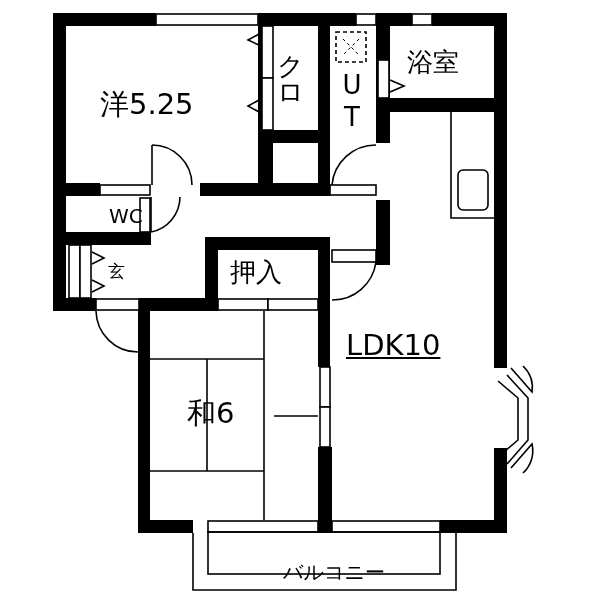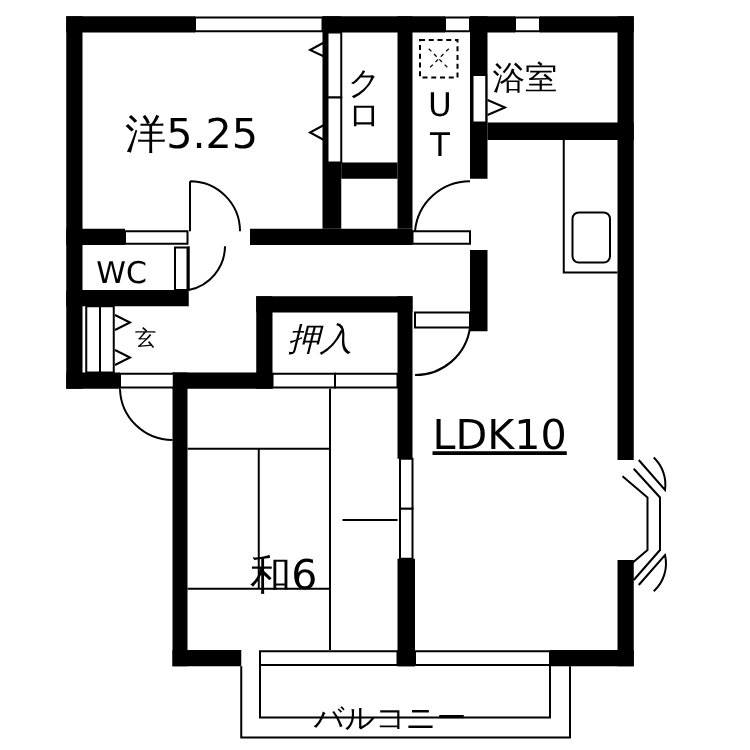--- a/index.html
+++ b/index.html
@@ -1,21 +1,21 @@
 <!DOCTYPE html>
 <html><head>
   <meta charset="utf-8">
   <style>
     html, body { margin: 0; padding: 0; background: #ffffff; }
     body { width: 600px; height: 600px; position: relative; overflow: hidden; }
     #plan { position: absolute; left: 0; top: 0; width: 600px; height: 600px; }
     .lbl { position: absolute; font-family: "DejaVu Sans", sans-serif; color: #000; white-space: nowrap; line-height: 1; }
-    .big { font-size: 33px; }
+    .big { font-size: 29px; }
     .mid { font-size: 26px; }
-    .sm { font-size: 24px; }
+    .sm { font-size: 20px; margin-left: 32px; }
     .xs { font-size: 17px; }
     .vert { writing-mode: vertical-rl; text-orientation: upright; letter-spacing: 2px; }
   </style>
 </head>
 <body>
 
 <svg id="plan" viewBox="0 0 600 600" xmlns="http://www.w3.org/2000/svg">
   <g fill="#000">
 
     <rect x="53" y="13" width="13" height="298"></rect>
@@ -121,19 +121,19 @@
     <path d="M274 416 L318 416"></path>
 
     <rect x="208" y="532" width="232" height="42"></rect>
     <path d="M193 533 L193 590 L456 590 L456 533"></path>
   </g>
 </svg>
 
 <div class="lbl big" style="left:100px; top:90px;">洋5.25</div>
 <div class="lbl mid vert" style="left:278px; top:36px;">クロ</div>
 <div class="lbl mid vert" style="left:339px; top:70px;">UT</div>
-<div class="lbl mid" style="left:394px; top:50px;font-family:Liberation Serif, serif;">浴室</div>
+<div class="lbl mid" style="left:407px; top:50px;font-family:Liberation Serif, serif;">浴室</div>
 <div class="lbl big" style="left:346px; top:331px;text-decoration:underline;">LDK10</div>
 <div class="lbl sm" style="left:77px; top:206px;">WC</div>
 <div class="lbl xs" style="left:108px; top:263px;">玄</div>
-<div class="lbl mid" style="left:230px; top:259px;font-style:italic;">押入</div>
-<div class="lbl big" style="left:200px; top:399px;margin-top:44px;">和6</div>
+<div class="lbl mid" style="left:230px; top:259px;">押入</div>
+<div class="lbl big" style="left:187px; top:399px;">和6</div>
 <div class="lbl sm" style="left:251px; top:562px;">バルコニー</div>
 
 </body></html>

